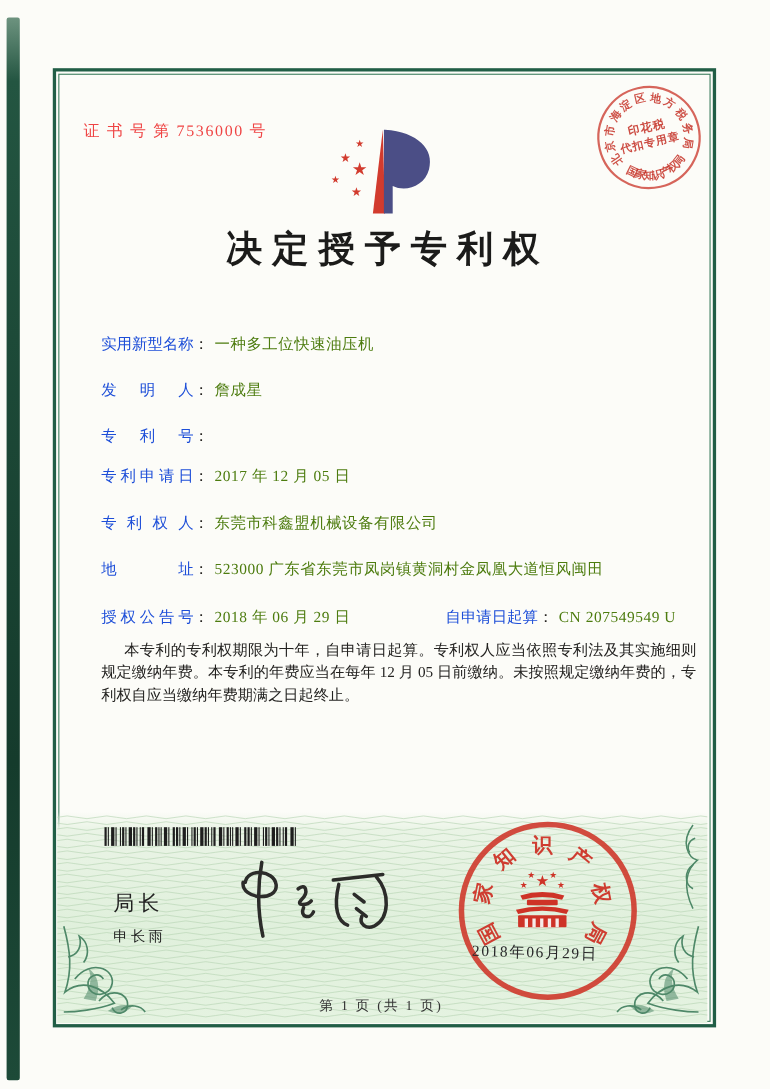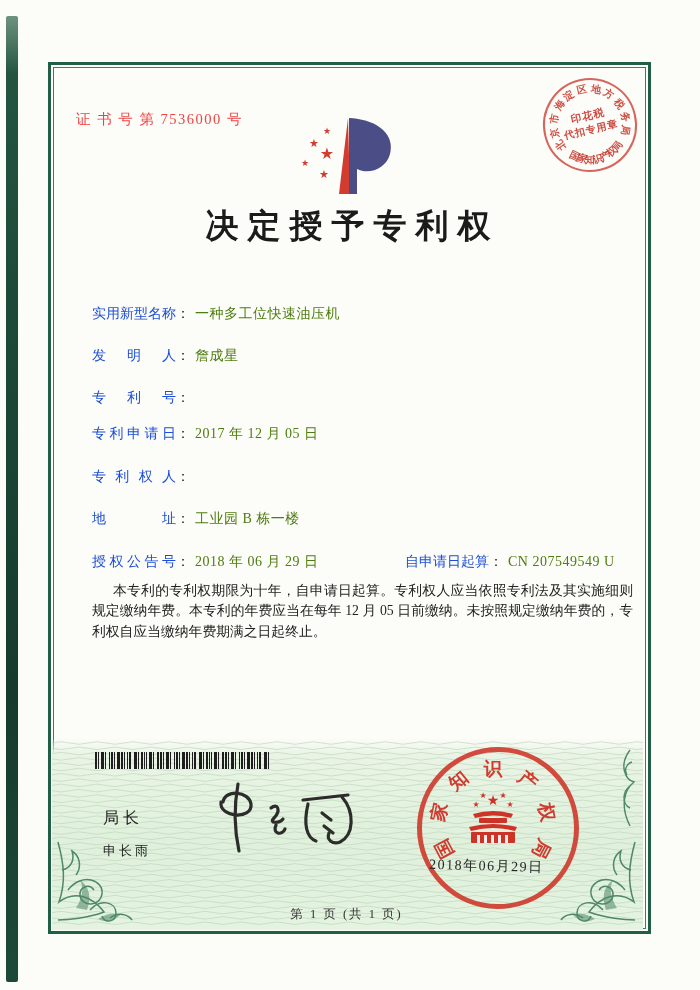--- a/index.html
+++ b/index.html
@@ -28,21 +28,21 @@
   .frow.right{left:405px}
   
   .legal{position:absolute;left:92px;top:581px;width:541px;font-size:13.8px;line-height:20.4px;text-align:justify;color:#232220}
   .legal p{margin:0;text-indent:21px}
   
   .band{position:absolute;left:52px;top:738px;width:591px;height:192px;
     background:linear-gradient(180deg,rgba(236,246,233,0) 0,#eaf4e6 16px,#e0f0dc 55%,#e5f3e1 100%)}
   .band svg{position:absolute;inset:0}
   .barcode{position:absolute;left:95px;top:752px;width:178px;height:17px}
   .barcode i{position:absolute;top:0;bottom:0;background:#1e1e1e}
-  .officer-title{position:absolute;left:103px;top:808px;font-size:16px;letter-spacing:4px;color:#222}
+  .officer-title{position:absolute;left:103px;top:808px;font-size:19px;letter-spacing:4px;color:#222}
   .officer-name{position:absolute;left:103px;top:842px;font-size:13px;letter-spacing:3px;color:#222}
   .sig{position:absolute;left:208px;top:778px}
   
   .seal{position:absolute;left:417px;top:747px;width:152px;height:152px;border-radius:50%;
     border:5px solid rgba(206,51,39,.88)}
   .seal .arc-ch{font-size:18.5px;font-weight:700;color:rgba(206,51,39,.95)}
   .emblem{position:absolute;left:29px;top:32px}
   .seal-date{position:absolute;left:429px;top:858px;width:170px;font-size:14px;letter-spacing:1.5px;
     color:#28282a;transform:rotate(1.5deg);z-index:5}
   
@@ -203,26 +203,27 @@
     <span class="fcolon">：</span>
 </div>
 <div class="frow" style="top:423px">
   <span class="flabel">专利申请日</span>
     <span class="fcolon">：</span>
   <span class="fvalue">2017 年 12 月 05 日</span>
 </div>
 <div class="frow" style="top:466px">
   <span class="flabel">专利权人</span>
     <span class="fcolon">：</span>
+  <span class="fvalue">东莞市科鑫盟机械设备有限公司</span>
 </div>
 <div class="frow" style="top:508px">
   <span class="flabel">地址</span>
     <span class="fcolon">：</span>
   <span class="fvalue">
-    <div>工业园 B 栋一楼</div>
+    <div>523000 广东省东莞市凤岗镇黄洞村金凤凰大道恒风闽田</div>
   </span>
 </div>
 <div class="frow" style="top:551px">
   <span class="flabel">授权公告号</span>
     <span class="fcolon">：</span>
   <span class="fvalue">2018 年 06 月 29 日</span>
 </div>
 <div class="frow right" style="top:551px">
   <span class="flabel">自申请日起算</span>
     <span class="fcolon">：</span>

